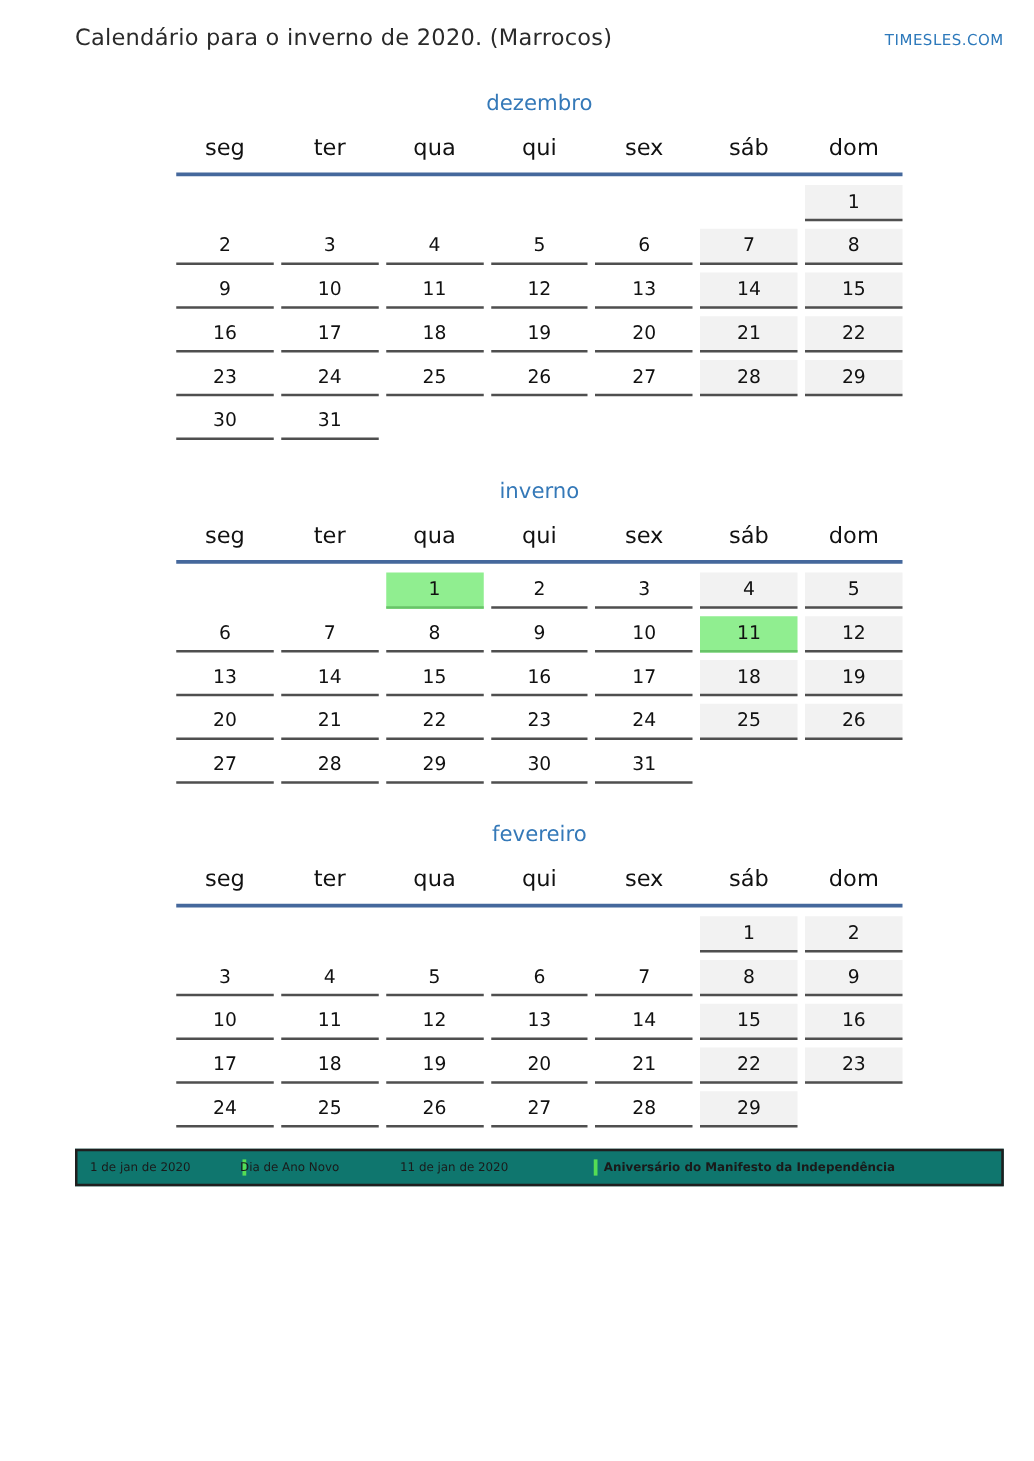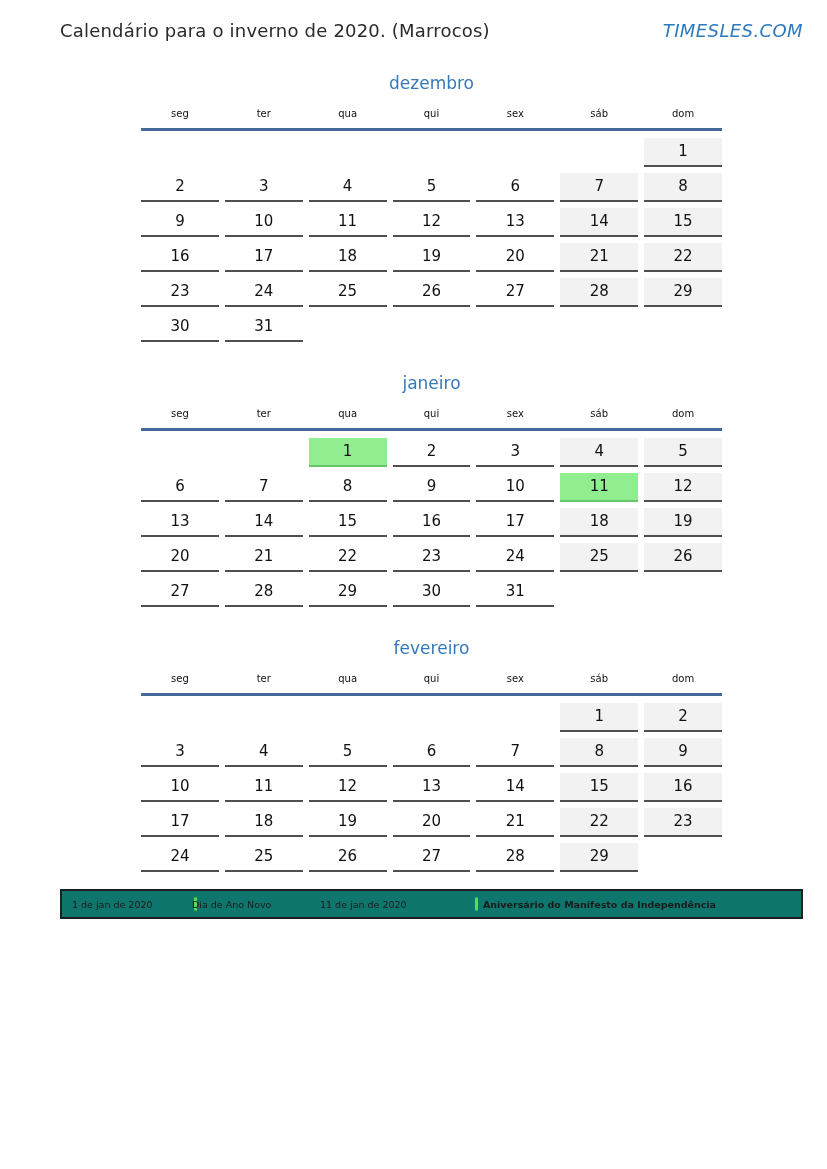--- a/index.html
+++ b/index.html
@@ -8,32 +8,32 @@
     width:827px; height:1169px;
     font-family:"DejaVu Sans","Liberation Sans",sans-serif;
     color:#1a1a1a;
     overflow:hidden;
   }
   .page { padding:20px 24px 0 60px; }
 
   
   .header { display:flex; justify-content:space-between; align-items:baseline; height:26px; }
   .page-title { font-size:18px; font-weight:400; color:#2a2a2a; letter-spacing:0.2px; }
-  .site-link { font-size:18px; font-weight:500; color:var(--site-link,#2d79bb); text-decoration:none; letter-spacing:0.4px;font-style:italic; }
+  .site-link { font-size:12px; font-weight:500; color:var(--site-link,#2d79bb); text-decoration:none; letter-spacing:0.4px; }
 
   
   .calendar-wrap { width:581px; margin:0 auto; }
   .month-title {
     text-align:center; color:var(--month-title,#3579b8);
     font-size:17px; font-weight:400; line-height:22px;
     margin:30px 0 14px 0;
   }
   .month:first-child .month-title { margin-top:26px; }
   .weekday-row { display:grid; grid-template-columns:repeat(7,1fr); column-gap:6px; margin-bottom:9px; }
-  .weekday { text-align:center; font-size:10px; color:#111; }
+  .weekday { text-align:center; font-size:18px; color:#111; }
   .header-rule { height:3px; background:var(--header-rule,#45689c); }
   .days-grid { display:grid; grid-template-columns:repeat(7,1fr); column-gap:6px; row-gap:6px; margin-top:7px; }
   .day-cell {
     height:29px; line-height:26px; text-align:center;
     font-size:15px; color:#111;
     border-bottom:2px solid var(--cell-border,#4f4f4f);
     background:#ffffff;
   }
   .day-cell.empty { border-bottom:none; background:transparent; }
   .day-cell.weekend { background:var(--weekend-bg,#f2f2f2); }
@@ -116,21 +116,21 @@
           <div class="day-cell">30</div>
           <div class="day-cell">31</div>
           <div class="day-cell empty"></div>
           <div class="day-cell empty"></div>
           <div class="day-cell empty"></div>
           <div class="day-cell empty"></div>
           <div class="day-cell empty"></div>
         </div>
       </section>
       <section class="month">
-        <h2 class="month-title">janeiro</h2>
+        <h2 class="month-title">inverno</h2>
         <div class="weekday-row">
           <span class="weekday">seg</span>
           <span class="weekday">ter</span>
           <span class="weekday">qua</span>
           <span class="weekday">qui</span>
           <span class="weekday">sex</span>
           <span class="weekday">sáb</span>
           <span class="weekday">dom</span>
         </div>
         <div class="header-rule"></div>

